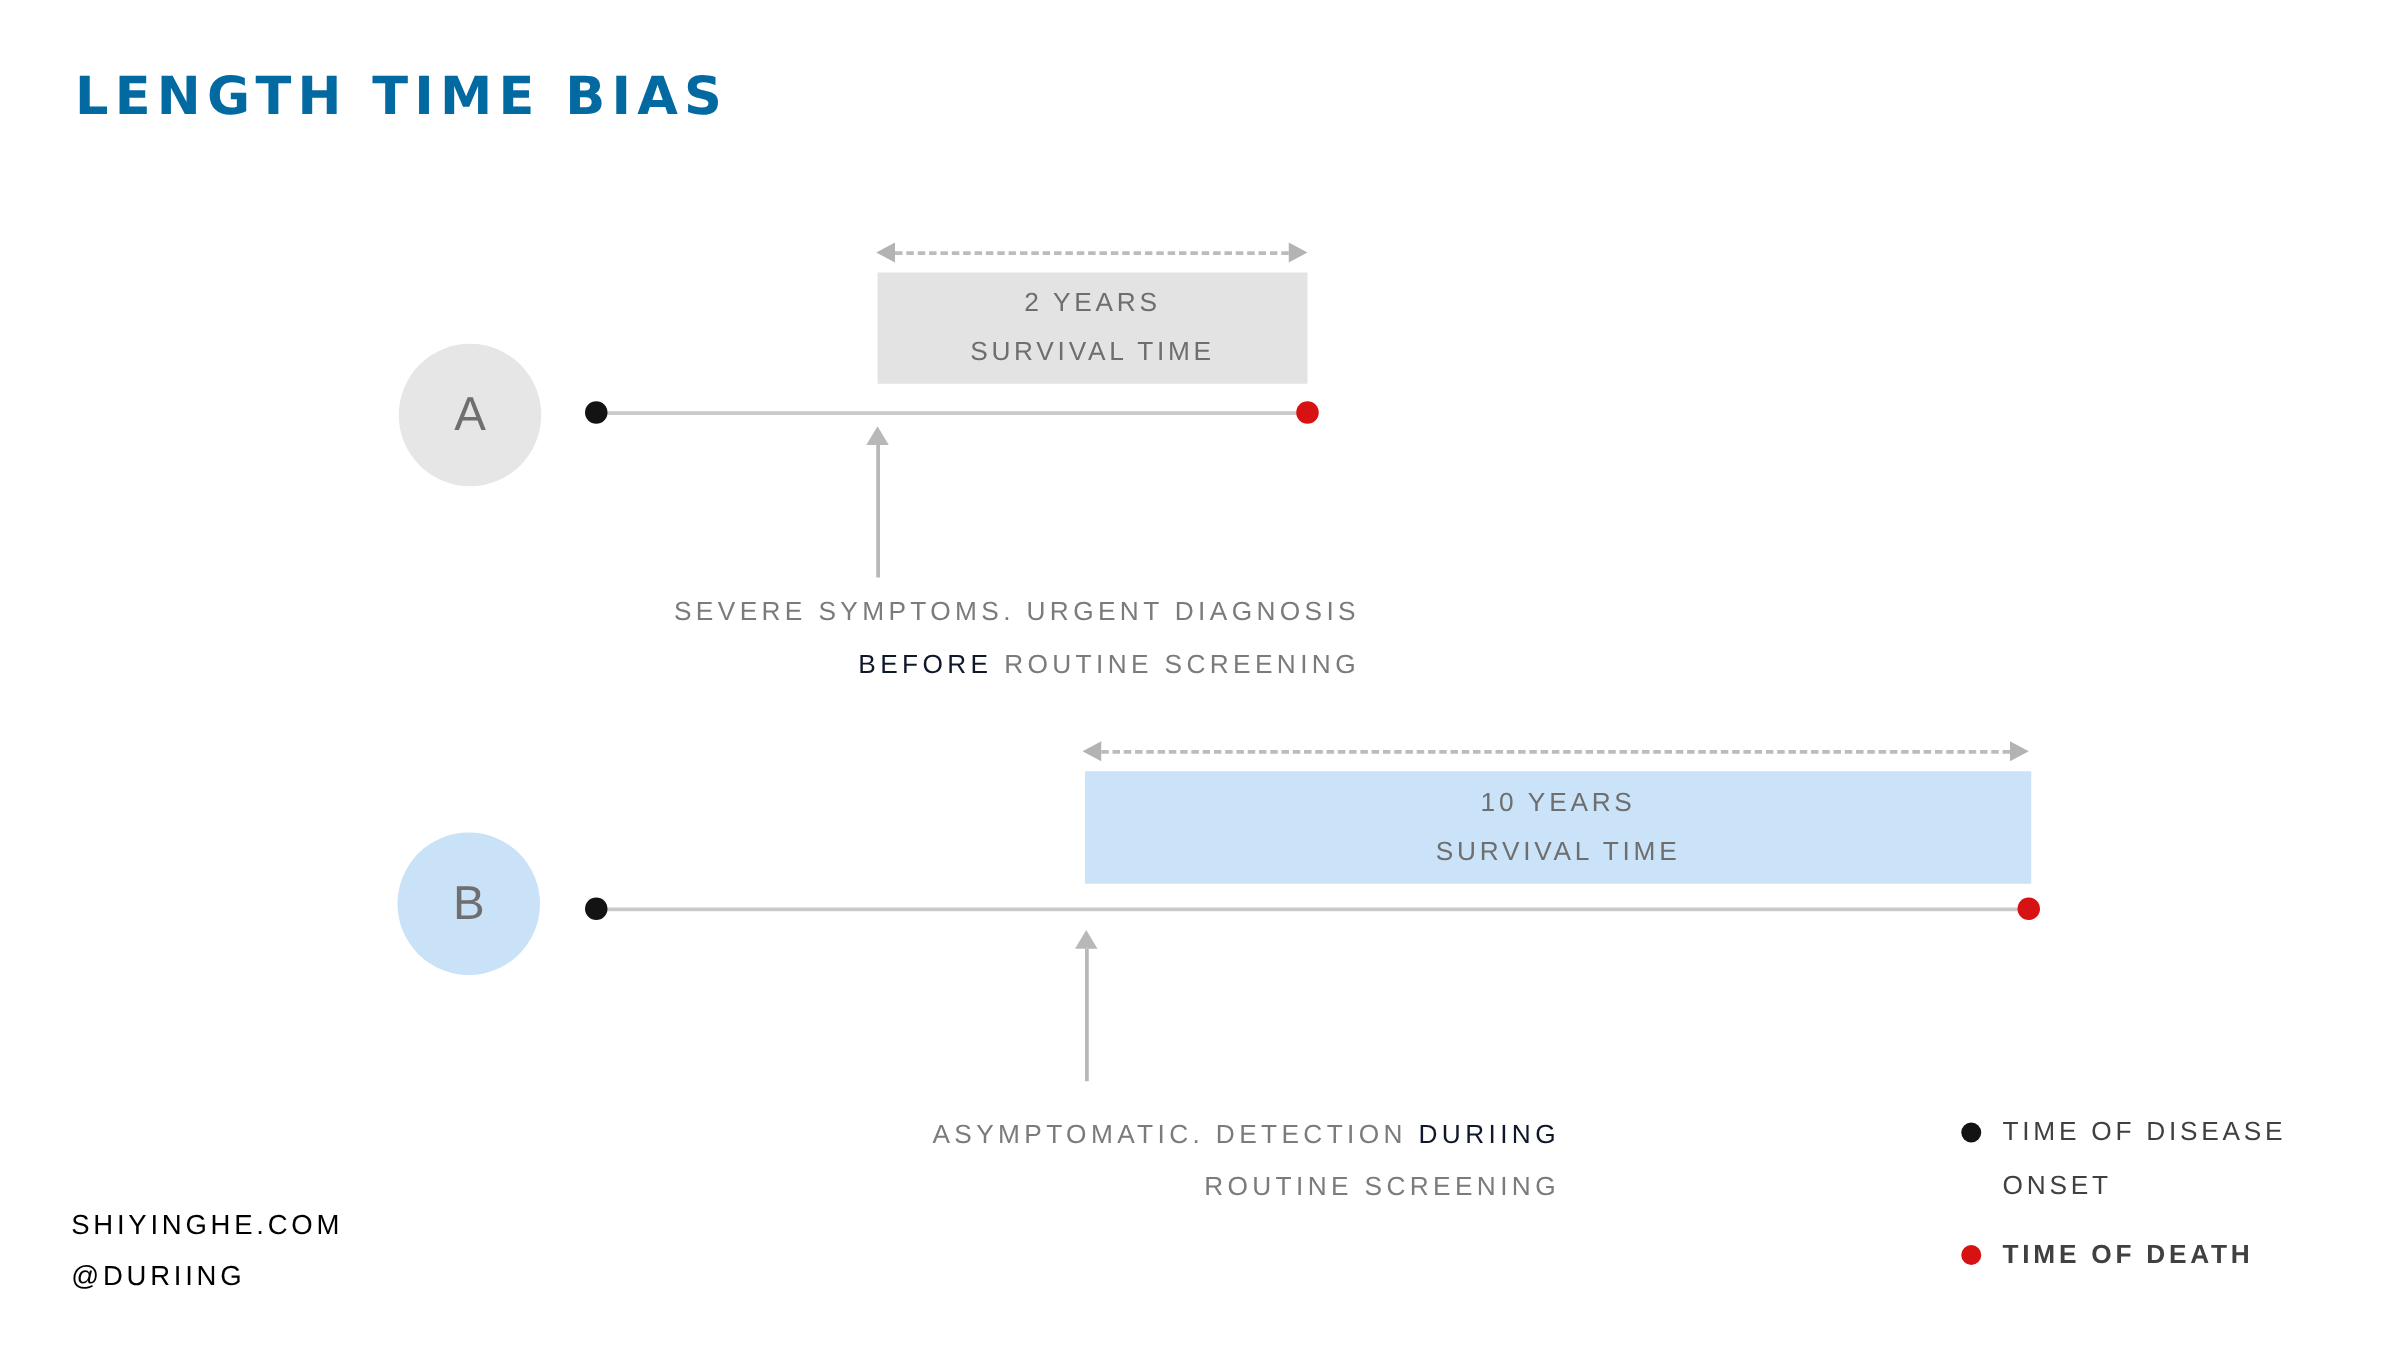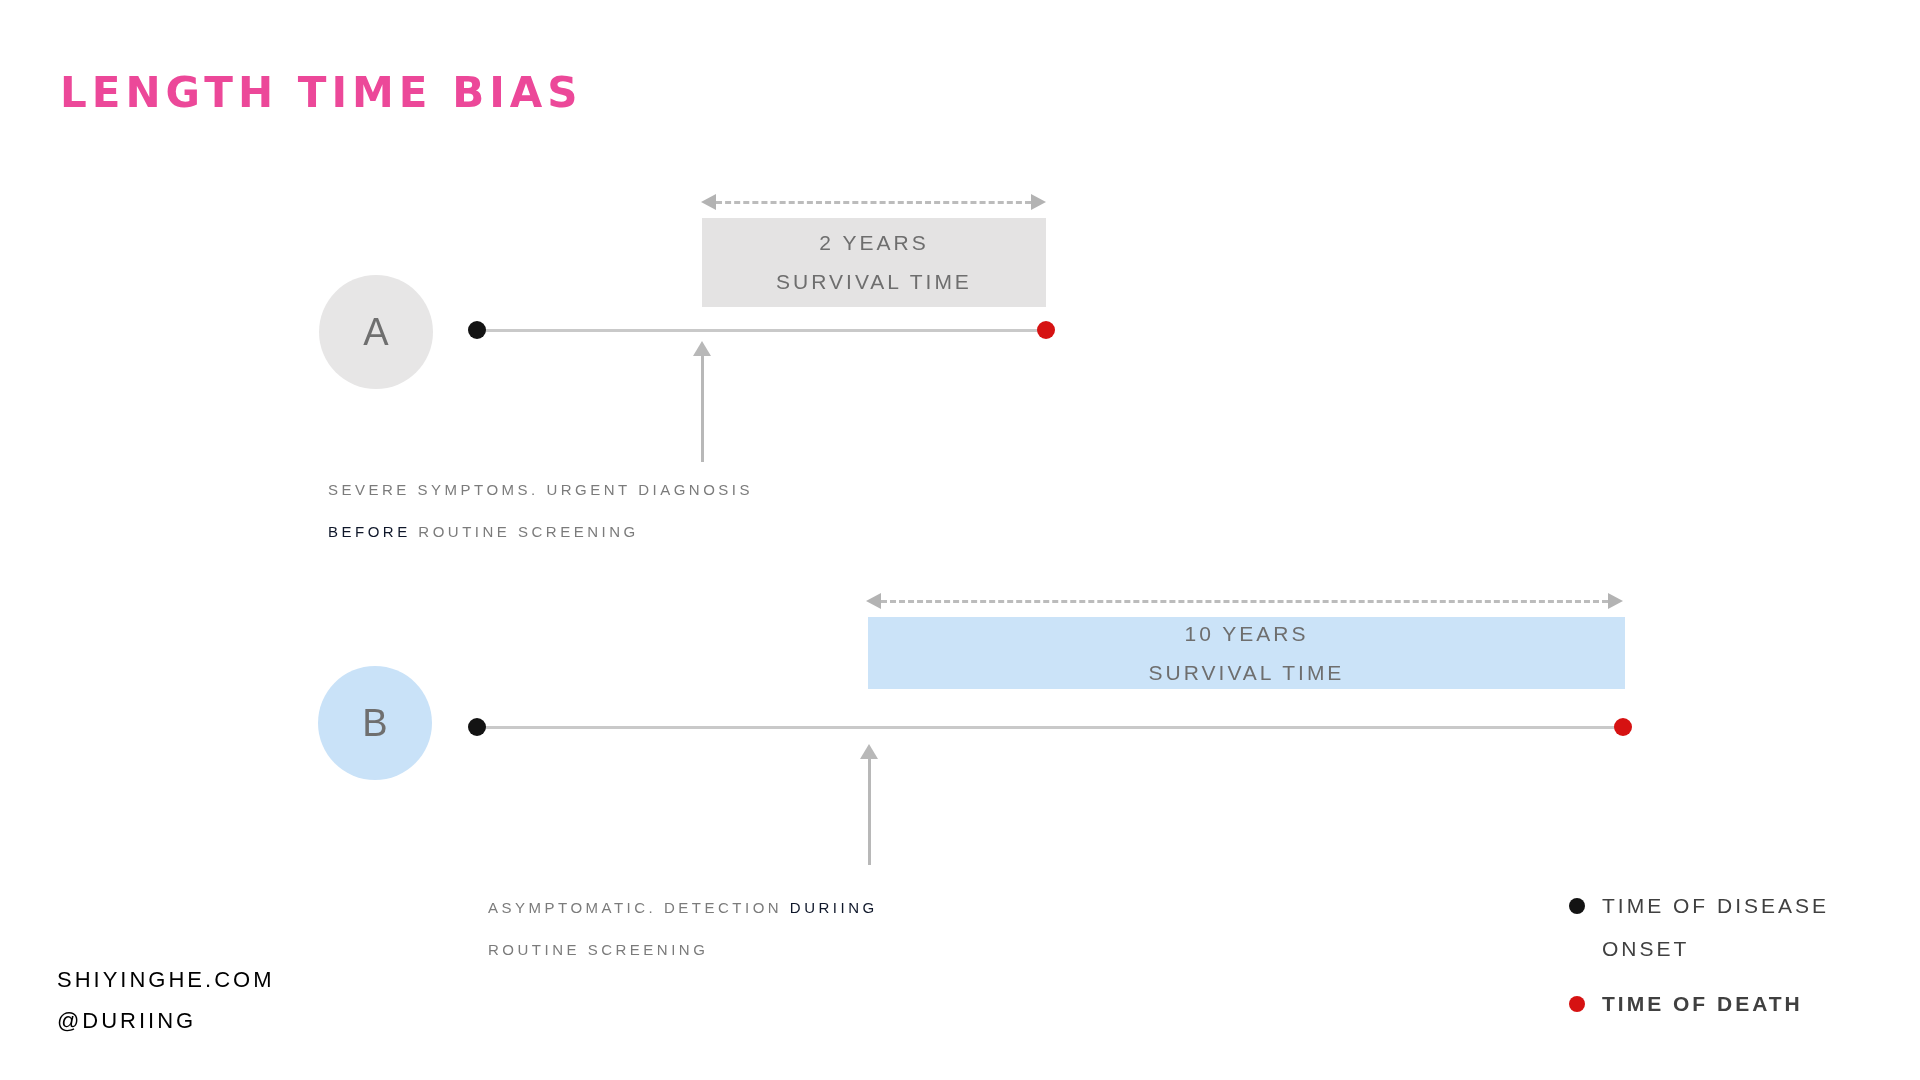--- a/index.html
+++ b/index.html
@@ -2,23 +2,23 @@
 <html><head>
 <meta charset="utf-8">
 <style>
   html,body { margin:0; padding:0; background:#ffffff; }
   .canvas {
     position:relative; width:1920px; height:1080px; background:#ffffff;
     font-family:"Liberation Sans", sans-serif; overflow:hidden;
   }
 
   .title {
-    position:absolute; left:60px; top:68px;
+    position:absolute; left:60px; top:52px;
     font-family:"DejaVu Sans", sans-serif;
-    font-size:42px; font-weight:bold; letter-spacing:5px; color:#ec4899;
+    font-size:42px; font-weight:bold; letter-spacing:5px; color:#0369a1;
     white-space:nowrap;
   }
 
   .circle {
     position:absolute; width:114px; height:114px; border-radius:50%;
     display:flex; align-items:center; justify-content:center;
     font-size:38px; color:#6f6f6f;
   }
   .circle-a { left:319px; top:275px; background:#e7e6e6; }
   .circle-b { left:318px; top:666px; background:#c9e2f8; }
@@ -41,31 +41,31 @@
   .head-right { width:0; height:0; border-top:8px solid transparent; border-bottom:8px solid transparent; border-left:15px solid #b3b3b3; }
   .dash-arrow-a { left:701px; top:193px; width:345px; }
   .dash-arrow-b { left:866px; top:592px; width:757px; }
 
   .duration-box {
     position:absolute; display:flex; flex-direction:column;
     align-items:center; justify-content:center; row-gap:15px;
     font-size:21px; letter-spacing:3px; color:#6e6e6e; white-space:nowrap;
   }
   .duration-box-a { left:702px; top:218px; width:344px; height:89px; background:#e4e3e3; }
-  .duration-box-b { left:868px; top:617px; width:757px; height:72px; background:#cbe3f8; }
+  .duration-box-b { left:868px; top:617px; width:757px; height:90px; background:#cbe3f8; }
 
   .v-arrow { position:absolute; width:18px; display:flex; flex-direction:column; align-items:center; }
   .v-arrow .head { width:0; height:0; border-left:9px solid transparent; border-right:9px solid transparent; border-bottom:15px solid #b8b8b8; }
   .v-arrow .stem { width:3px; flex:1; background:#b8b8b8; }
   .v-arrow-a { left:693px; top:341px; height:121px; }
   .v-arrow-b { left:860px; top:744px; height:121px; }
 
   .caption {
-    position:absolute; width:760px; text-align:left;
-    font-size:15px; letter-spacing:3.5px; color:#7b7b7b; line-height:42px;
+    position:absolute; width:760px; text-align:right;
+    font-size:21px; letter-spacing:3.5px; color:#7b7b7b; line-height:42px;
     white-space:nowrap;
   }
   .caption-a { left:328px; top:469px; }
   .caption-b { left:488px; top:887px; }
   .red-text { color:#0f172a; }
 
   .legend-item {
     position:absolute; display:flex; align-items:flex-start; column-gap:17px;
     font-size:21px; letter-spacing:3px; color:#404040; line-height:43px;
     white-space:nowrap;

